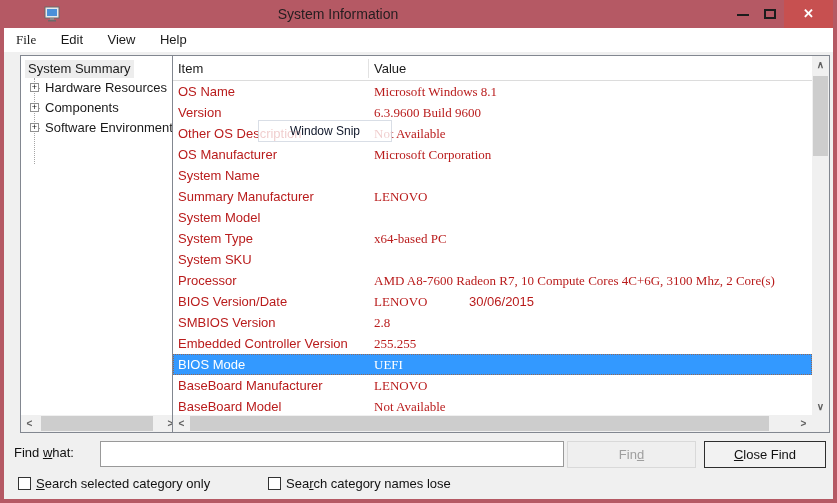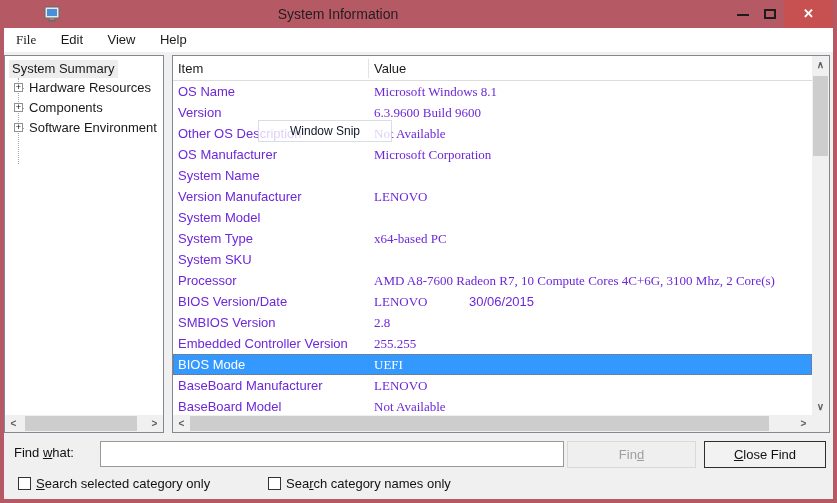--- a/index.html
+++ b/index.html
@@ -21,39 +21,39 @@
   .btn-max .box { position:absolute; left:8px; top:9px; width:12px; height:10px; border:2px solid #1c1c1c; background:transparent; }
   .btn-close { left:784px; width:49px; background:#c75050; color:#fff; text-align:center;
     line-height:28px; font-size:13px; font-weight:bold; }
   
   .menubar { position:absolute; left:4px; top:28px; width:829px; height:24px; background:#ffffff; }
   .menu-item { display:inline-block; line-height:24px; padding:0 10px; font-size:13px; color:#1a1a1a; }
   .menu-item:first-child { margin-left:2px;font-family:Liberation Serif, serif; }
   
   .content { position:absolute; left:4px; top:52px; width:829px; height:385px; background:#f0f0f0; }
   
-  .tree-pane { position:absolute; left:4px; top:55px; width:160px; height:378px;
+  .tree-pane { position:absolute; left:20px; top:55px; width:160px; height:378px;
     background:#fff; border:1px solid #828790; overflow:hidden; }
   .tree-row { position:absolute; height:18px; line-height:18px; font-size:13px; color:#1a1a1a; white-space:nowrap; }
   .tree-root { left:4px; top:4px; padding:0 3px; background:#ededed; }
   .tree-vline { position:absolute; left:13px; top:22px; height:86px; width:0; border-left:1px dotted #a5a5a5; }
   .tree-child { left:24px; }
   .tree-hstub { position:absolute; left:14px; width:5px; height:0; border-top:1px dotted #a5a5a5; }
   .expander { position:absolute; left:9px; width:9px; height:9px; background:#fff; border:1px solid #919191;
     font-size:9px; line-height:7px; text-align:center; color:#111; }
   
   .list-pane { position:absolute; left:172px; top:55px; width:658px; height:378px;
     background:#fff; border:1px solid #828790; overflow:hidden; }
   .list-header { position:absolute; left:0; top:0; right:0; height:25px; background:#fff;
     border-bottom:1px solid #dcdcdc; font-size:13px; color:#1a1a1a; }
   .hdr-item { position:absolute; left:5px; line-height:25px; }
   .hdr-value { position:absolute; left:201px; line-height:25px; }
   .hdr-divider { position:absolute; left:195px; top:3px; width:1px; height:19px; background:#e2e2e2; }
   .list-rows { position:absolute; left:0; top:25px; right:17px; bottom:17px; overflow:hidden; }
-  .row { position:relative; height:21px; line-height:21px; font-size:13px; color:#6d28d9; white-space:nowrap; }
+  .row { position:relative; height:21px; line-height:21px; font-size:13px; color:#b91c1c; white-space:nowrap; }
   .row .cell-item  { position:absolute; left:5px; }
   .row .cell-value { position:absolute; left:201px;font-family:Liberation Serif, serif; }
   .row .cell-value2{ position:absolute; left:296px; }
   .row.selected { background:#3399ff; color:#ffffff; outline:1px dotted rgba(168,95,53,0.85); outline-offset:-1px; }
   
   .sb-track { background:#f0f0f0; position:absolute; }
   .v-scroll { right:0; top:0; width:17px; bottom:17px; }
   .h-scroll { left:0; bottom:0; right:17px; height:17px; }
   .tree-hscroll { left:0; right:0; bottom:0; height:17px; }
   .sb-arrow { position:absolute; width:17px; height:17px; text-align:center; line-height:17px;
@@ -160,21 +160,21 @@
         </div>
         <div class="row">
           <span class="cell-item">OS Manufacturer</span>
           <span class="cell-value">Microsoft Corporation</span>
         </div>
         <div class="row">
           <span class="cell-item">System Name</span>
           <span class="cell-value"></span>
         </div>
         <div class="row">
-          <span class="cell-item">Version Manufacturer</span>
+          <span class="cell-item">Summary Manufacturer</span>
           <span class="cell-value">LENOVO</span>
         </div>
         <div class="row">
           <span class="cell-item">System Model</span>
           <span class="cell-value"></span>
         </div>
         <div class="row">
           <span class="cell-item">System Type</span>
           <span class="cell-value">x64-based PC</span>
         </div>
@@ -230,16 +230,16 @@
 
   <div class="findbar">
     <div class="find-label"><span>Find </span><span class="mn">w</span><span>hat:</span></div>
     <input class="find-input" type="text" value="" style="">
     <button class="btn find-btn"><span>Fin</span><span class="mn">d</span><span></span></button>
     <button class="btn close-btn"><span class="mn">C</span><span>lose Find</span></button>
 
     <div class="checkbox cb1"></div>
     <div class="cb-label cbl1"><span class="mn">S</span><span>earch selected category only</span></div>
     <div class="checkbox cb2"></div>
-    <div class="cb-label cbl2"><span>Sea</span><span class="mn">r</span><span>ch category names only</span></div>
+    <div class="cb-label cbl2"><span>Sea</span><span class="mn">r</span><span>ch category names lose</span></div>
   </div>
 
 </div>
 
 </body></html>

